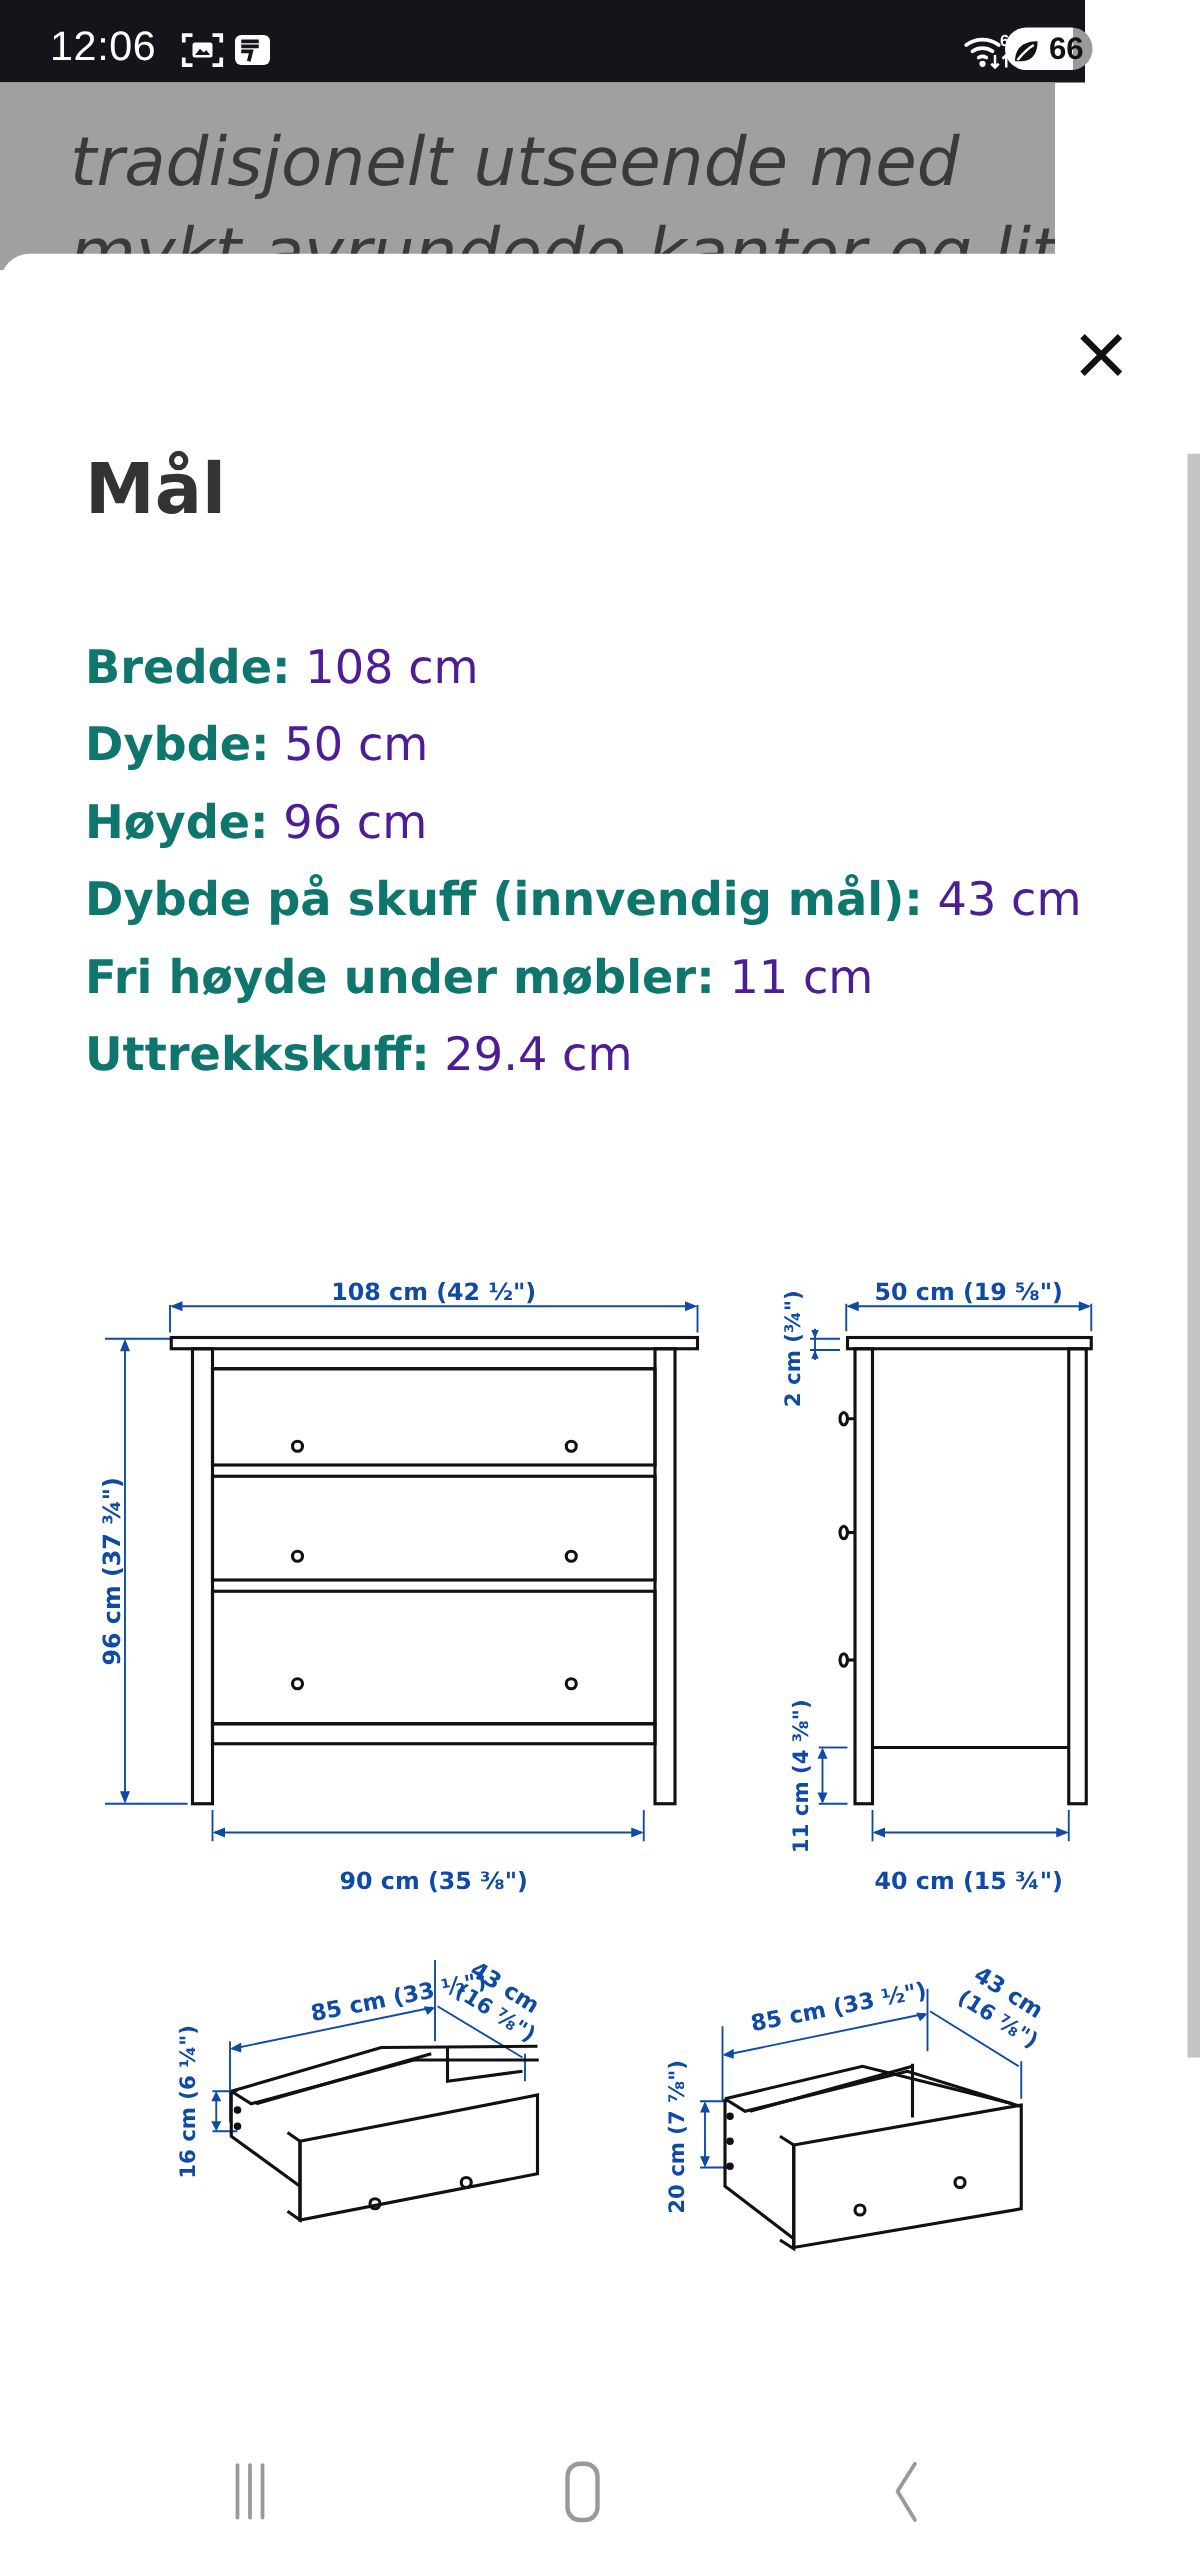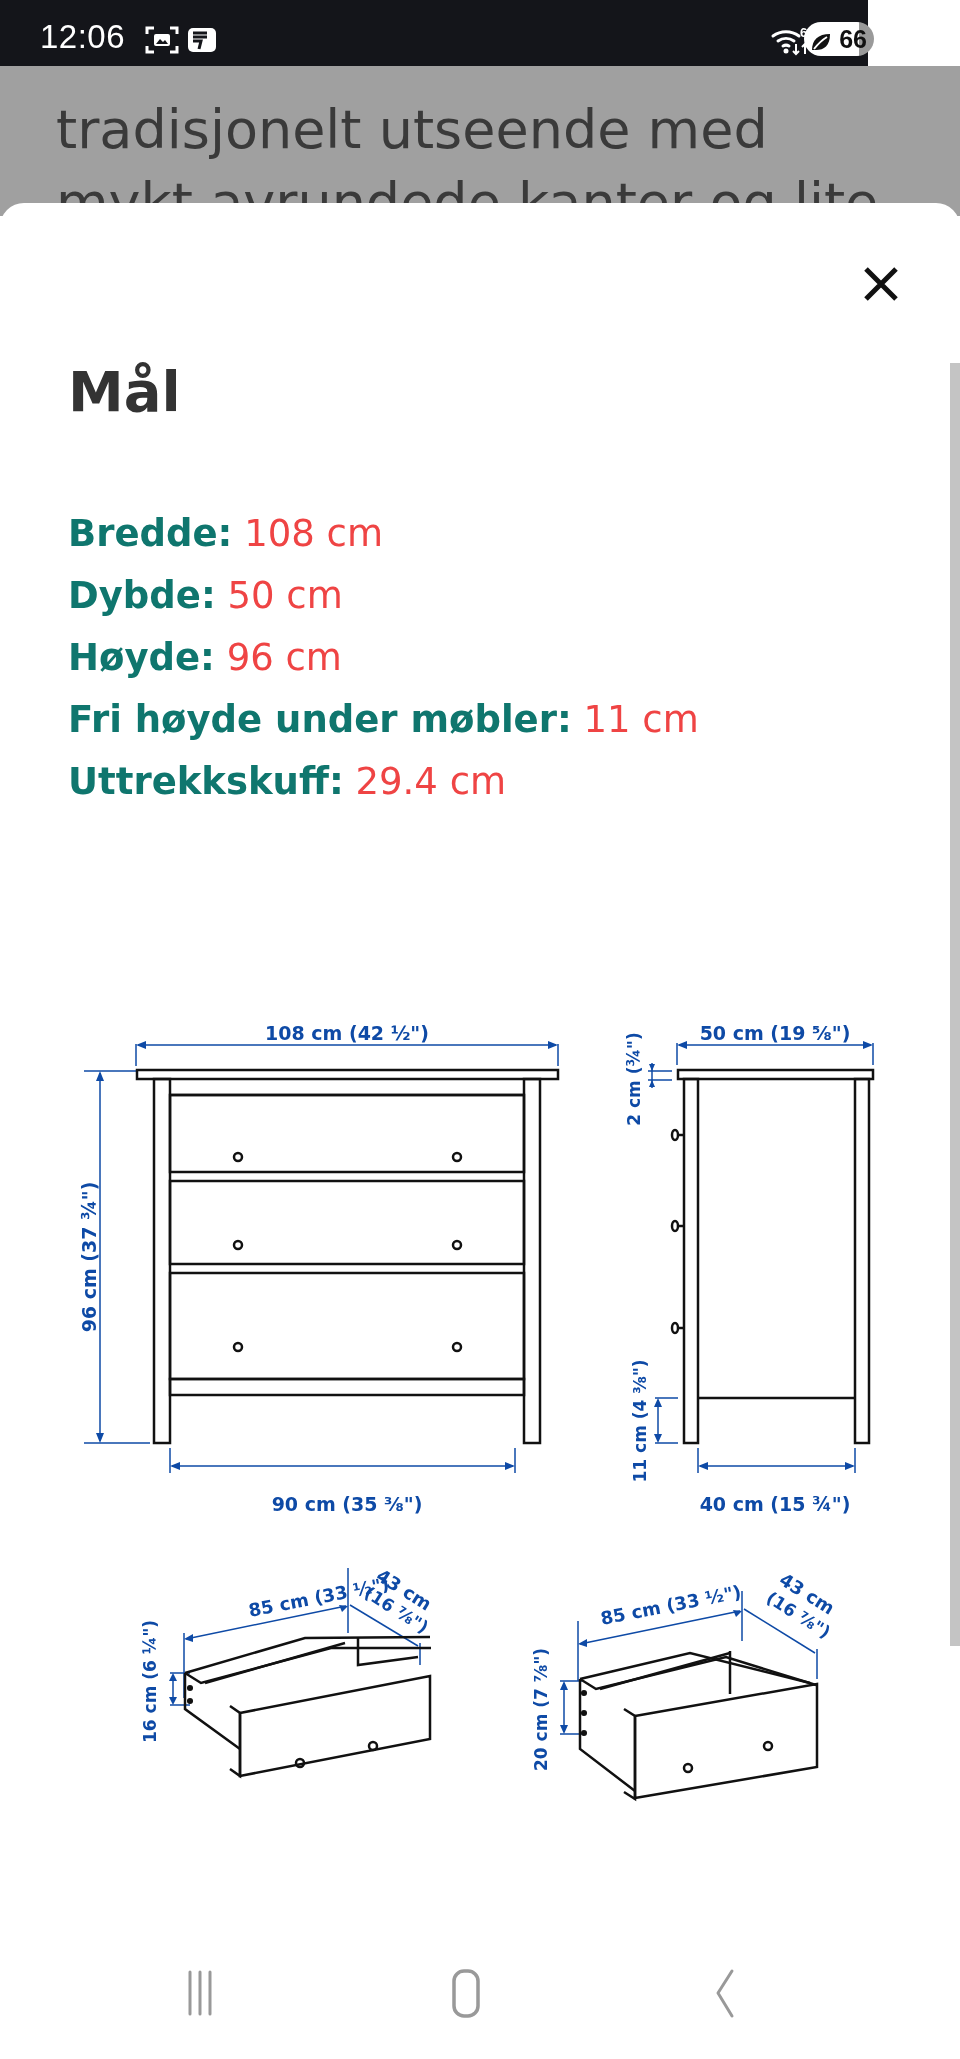--- a/index.html
+++ b/index.html
@@ -7,36 +7,36 @@
   body { font-family: "DejaVu Sans", "Liberation Sans", sans-serif; position: relative; }
 
   
   .statusbar { position: absolute; top: 0; left: 0; width: 868px; height: 66px; background: #14151a; color: #fff; }
   .statusbar .time { position: absolute; left: 40px; top: 18px; font-size: 33px; font-family: "Liberation Sans", sans-serif; letter-spacing: 0.5px; }
   .statusbar .sicon { position: absolute; top: 24px; }
   .battery { position: absolute; left: 804px; top: 22px; width: 70px; height: 34px; border-radius: 17px; background: linear-gradient(90deg, #ffffff 0 78%, #9a9a9a 78% 100%); color: #111; font-weight: bold; font-size: 25px; font-family: Liberation Sans, sans-serif; display: flex; align-items: center; justify-content: flex-end; padding-right: 7px; }
   .battery .leaf { position: absolute; left: 6px; top: 7px; }
 
   
-  .bgpage { position: absolute; top: 66px; left: 0; width: 960px; height: 150px; background: #a0a0a0; overflow: hidden; }
+  .bgpage { position: absolute; top: 66px; left: 0; width: 844px; height: 150px; background: #a0a0a0; overflow: hidden; font-style: italic; }
   .bgpage .line { position: absolute; left: 56px; font-size: 54px; color: #3a3a3a; white-space: nowrap; }
   .bgpage .line1 { top: 32px; }
   .bgpage .line2 { top: 105px; }
 
   
   .sheet { position: absolute; top: 203px; left: 0; width: 960px; height: 1856px; background: #fff; border-radius: 24px 24px 0 0; }
   .close-btn { position: absolute; left: 856px; top: 56px; width: 50px; height: 50px; cursor: pointer; }
   .scrollbar { position: absolute; left: 950px; top: 160px; width: 10px; height: 1283px; background: #c4c4c4; }
 
   .title { position: absolute; left: 68px; top: 156px; font-size: 56px; font-weight: bold; color: #333; }
 
   .dims { position: absolute; left: 68px; top: 300px; }
   .dim-row { height: 62px; font-size: 37px; color: #444; white-space: nowrap; line-height: 62px; }
   .dim-row .k { font-weight: bold; color: #0f766e; }
-  .dim-row .v { color: #ef4444; }
+  .dim-row .v { color: #4c1d95; }
 
   
   .illus { position: absolute; }
   .illus svg text { font-family: "DejaVu Sans", sans-serif; font-weight: bold; fill: #0e4aa6; }
 
   
   .navbar { position: absolute; left: 0; top: 1900px; width: 960px; height: 159px; background: #ffffff; }
   .nav-btn { position: absolute; top: 60px; width: 80px; height: 60px; cursor: pointer; }
 </style>
 </head>
@@ -102,20 +102,21 @@
       </svg>
   </div>
   <div class="scrollbar"></div>
 
   <h1 class="title">Mål</h1>
 
   <div class="dims">
     <div class="dim-row"><span class="k">Bredde:</span> <span class="v">108 cm</span></div>
     <div class="dim-row"><span class="k">Dybde:</span> <span class="v">50 cm</span></div>
     <div class="dim-row"><span class="k">Høyde:</span> <span class="v">96 cm</span></div>
+    <div class="dim-row"><span class="k">Dybde på skuff (innvendig mål):</span> <span class="v">43 cm</span></div>
     <div class="dim-row"><span class="k">Fri høyde under møbler:</span> <span class="v">11 cm</span></div>
     <div class="dim-row"><span class="k">Uttrekkskuff:</span> <span class="v">29.4 cm</span></div>
   </div>
 
   <div class="illus" style="left:70px;top:820px;">
     <svg width="510" height="500" viewBox="0 0 510 500">
       <g stroke="#0e4aa6" stroke-width="1.5" fill="#0e4aa6">
         <line x1="66" y1="21" x2="66" y2="43"></line>
           <line x1="488" y1="21" x2="488" y2="43"></line>
         <line x1="68" y1="22" x2="486" y2="22"></line>

